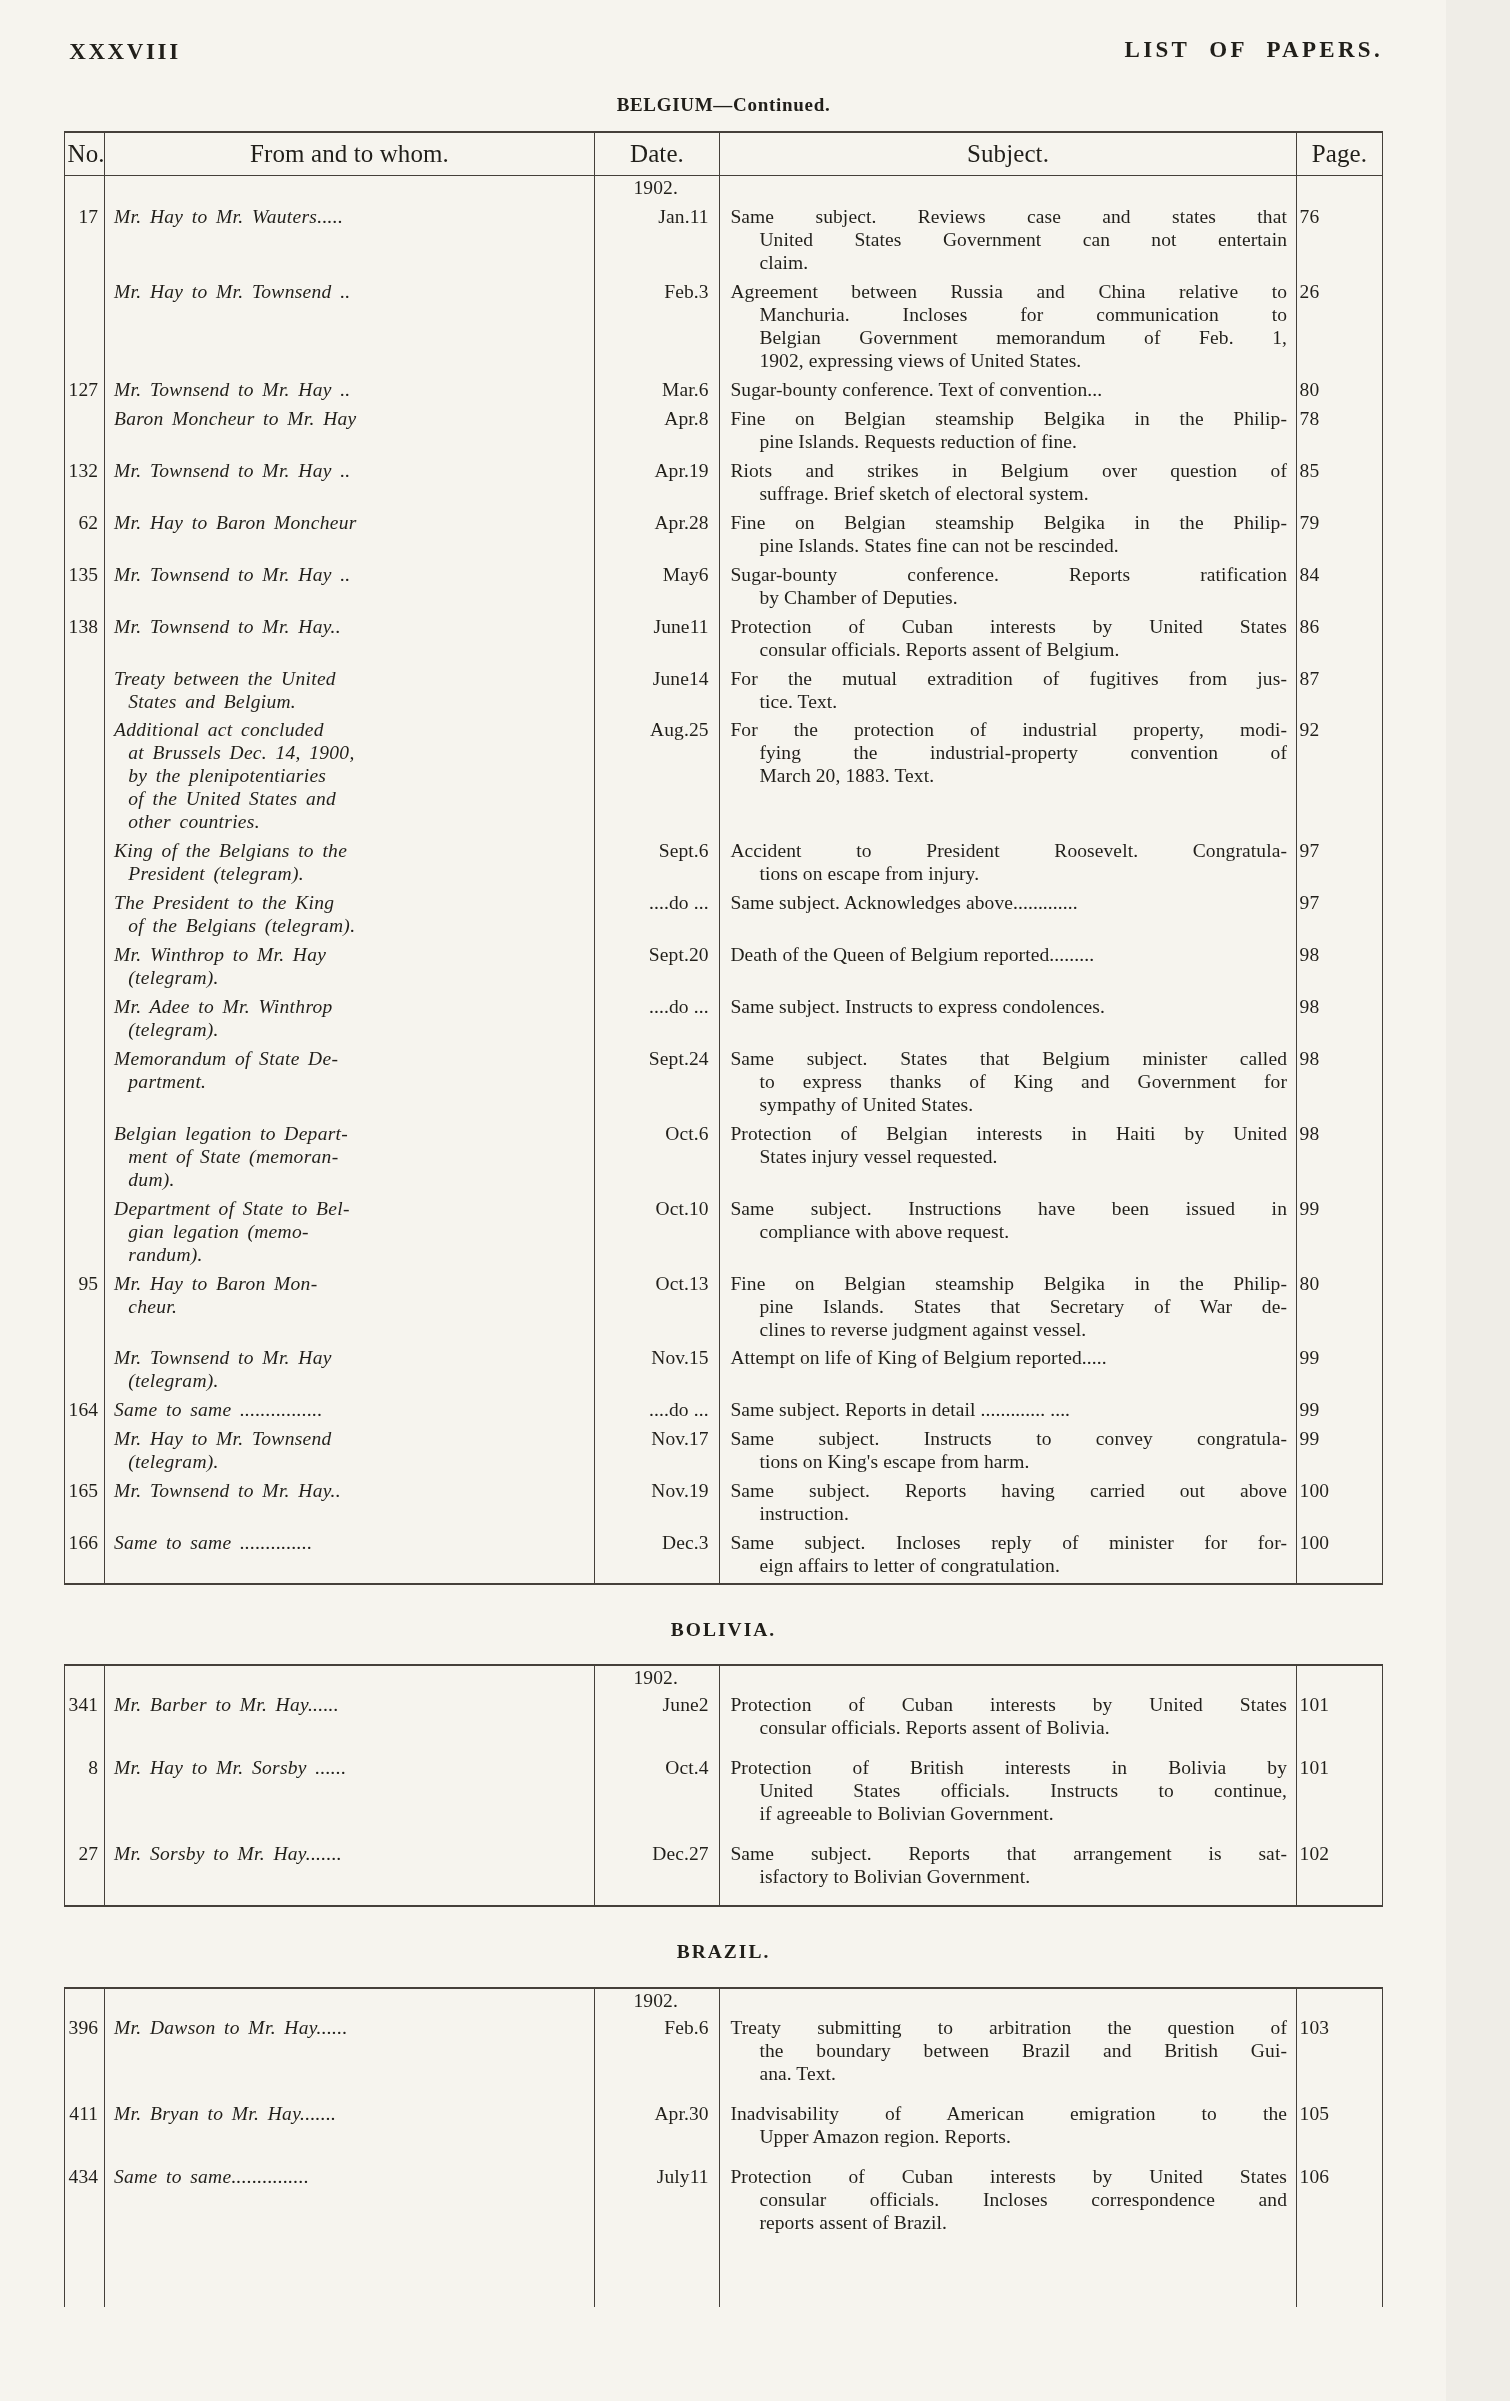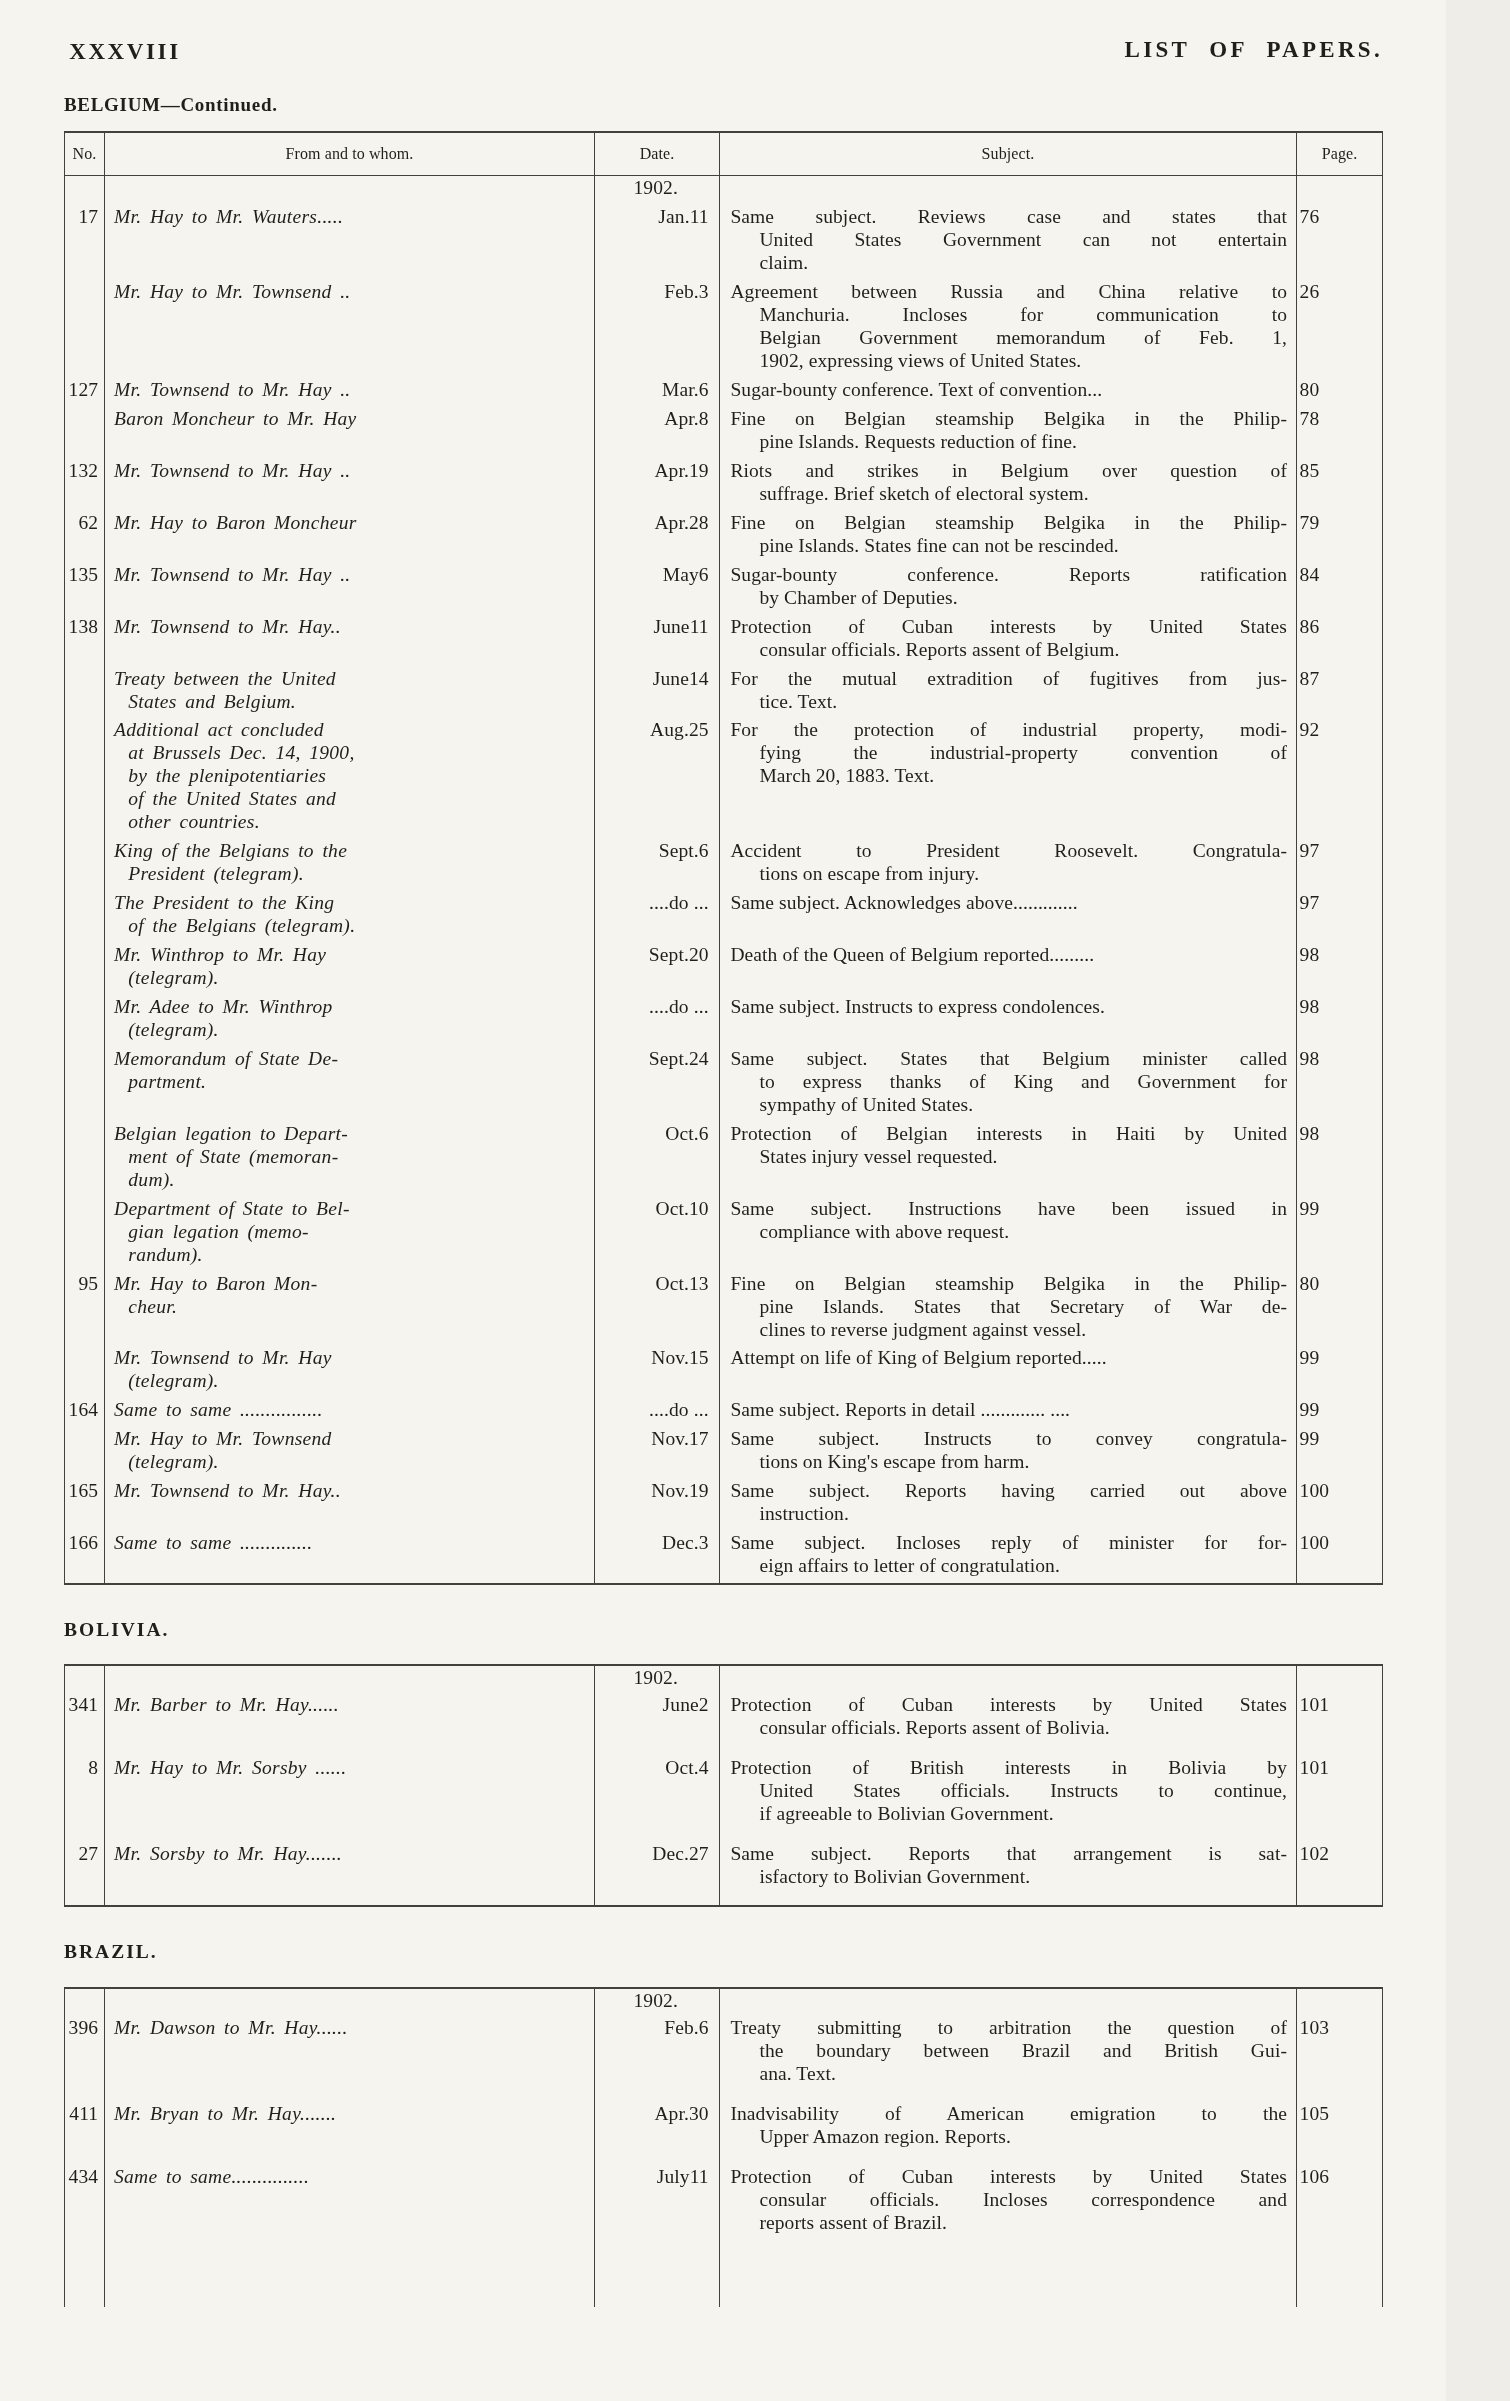--- a/index.html
+++ b/index.html
@@ -17,42 +17,42 @@
   .folio {
     position:absolute; left:5.2px; top:2.6px;
     font-size:23px; font-weight:bold; letter-spacing:2.6px;
   }
   .title {
     text-align:right; font-size:23px; font-weight:bold;
     letter-spacing:3.3px; word-spacing:10.4px; padding-top:1.3px;
   }
 
   .subhead {
-    text-align:left; font-size:19px; font-weight:bold;
+    text-align:center; font-size:19px; font-weight:bold;
     letter-spacing:0.7px; margin:19.5px 0 15.6px;
   }
   .subhead.country { font-size:19.5px; letter-spacing:2px; margin:34px 0 23.5px; }
 
   table.papers {
     width:100%; border-collapse:collapse; table-layout:fixed;
     font-size:19.5px; line-height:23px; letter-spacing:0.1px;
     border-top:2px solid #45403a; border-bottom:2px solid #45403a;
     border-left:1.3px solid #45403a; border-right:1.3px solid #45403a;
   }
   table.papers.last { border-bottom:none; }
 
   .papers th, .papers td {
     border-left:1.3px solid #45403a; border-right:1.3px solid #45403a;
     border-top:none; border-bottom:none;
     vertical-align:top; font-weight:normal;
   }
   .papers thead th {
     border-bottom:1.3px solid #45403a;
     text-align:center; vertical-align:middle;
-    padding:9px 2.6px 10.4px; font-size:16px;
+    padding:9px 2.6px 10.4px; font-size:25px;
   }
 
   .papers td { padding:0 0 5.9px; }
   td.c-no   { text-align:right; padding:0 5.9px 5.9px 0; }
   td.c-from { padding:0 6.5px 5.9px 9px; letter-spacing:0.3px; word-spacing:3.3px;font-style:italic; }
   td.c-subj { padding:0 9px 5.9px 10.4px; }
   td.c-page { text-align:left; padding:0 2.6px 5.9px; }
 
   .dl { display:flex; justify-content:flex-end; padding:0 10.4px 0 9px; }
   .yr { text-align:center; padding-right:2.6px; }

